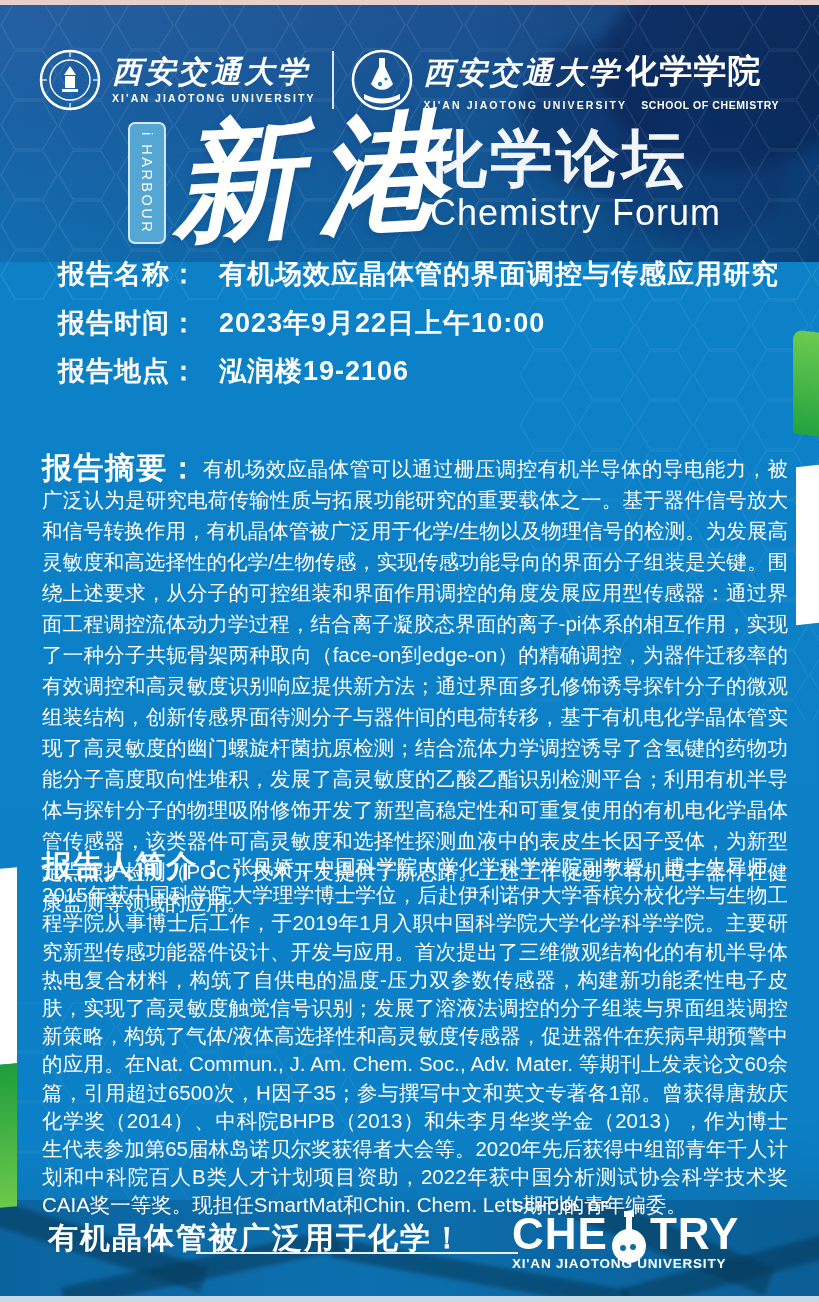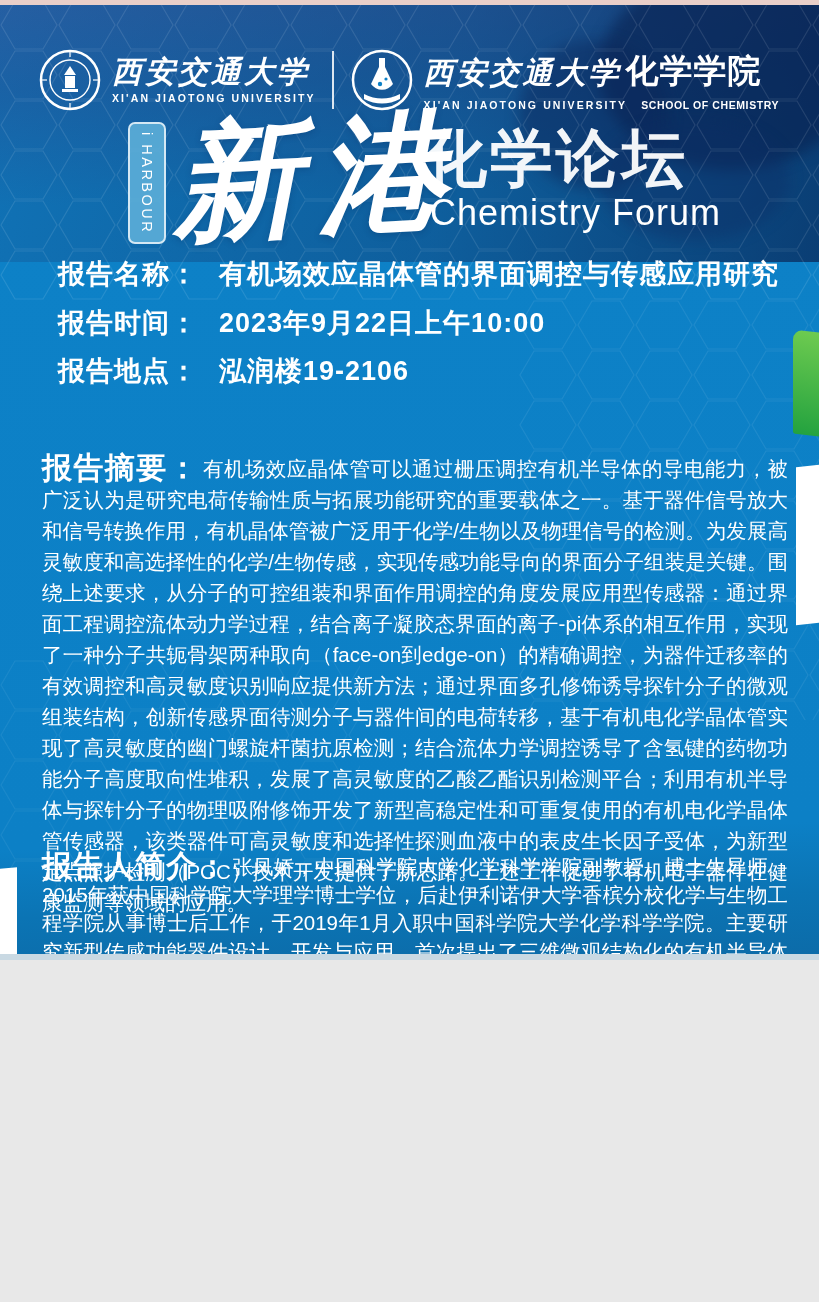--- a/index.html
+++ b/index.html
@@ -1,17 +1,17 @@
 <!DOCTYPE html>
 <html><head>
 <meta charset="utf-8">
 <style>
   html,body{margin:0;padding:0;background:#e8e8e8;}
   .poster{
-    position:relative;width:819px;height:960px;overflow:hidden;
+    position:relative;width:819px;height:1302px;overflow:hidden;
     font-family:"Liberation Sans","DejaVu Sans",sans-serif;color:#fff;
     background:linear-gradient(178deg,#2a67ad 0%,#1a6cb2 9%,#0d81c7 21%,#0c80c6 86%,#0b74b4 93%,#0c6ba8 100%);
   }
   .top-strip{position:absolute;top:0;left:0;width:100%;height:5px;background:#e9cfc9;z-index:40;}
   .bottom-strip{position:absolute;bottom:0;left:0;width:100%;height:6px;background:#c9d9e3;z-index:40;}
 
   
   .header-band{position:absolute;top:0;left:0;width:100%;height:262px;
     background:linear-gradient(100deg,rgba(26,70,130,0.25) 0%,rgba(16,52,105,0.45) 55%,rgba(9,36,84,0.72) 100%);}
   .blob{position:absolute;border-radius:50%;filter:blur(7px);}
@@ -72,21 +72,21 @@
   .s2{left:60px;top:58px;width:280px;height:22px;transform:rotate(-12deg);}
   .s3{right:40px;top:18px;width:260px;height:30px;transform:rotate(22deg);}
   .s4{right:-20px;top:60px;width:220px;height:24px;transform:rotate(-15deg);}
   .s5{left:330px;top:64px;width:300px;height:20px;transform:rotate(10deg);}
   .welcome{position:absolute;left:48px;top:1218px;font-size:30px;font-weight:bold;letter-spacing:2px;z-index:12;white-space:nowrap;}
   .welcome-line{position:absolute;left:196px;top:1252px;width:322px;height:2px;background:rgba(255,255,255,0.9);z-index:12;}
 
   .chem-logo{position:absolute;left:512px;top:1198px;z-index:12;display:flex;flex-direction:column;}
   .chem-top{font-size:14px;font-weight:bold;letter-spacing:1.5px;margin-left:2px;}
   .chem-mid{display:flex;align-items:center;height:40px;}
-  .chem-big{font-size:36px;font-weight:bold;letter-spacing:1px;line-height:1;}
+  .chem-big{font-size:44px;font-weight:bold;letter-spacing:1px;line-height:1;}
   .chem-flask{margin:0 -2px;position:relative;top:6px;}
   .chem-bottom{font-size:13.5px;font-weight:bold;letter-spacing:0.8px;margin-top:2px;
     text-shadow:0 0 3px rgba(13,110,170,1);white-space:nowrap;}
 </style>
 </head>
 <body>
 
 <div class="poster">
 
   <div class="header-band">

